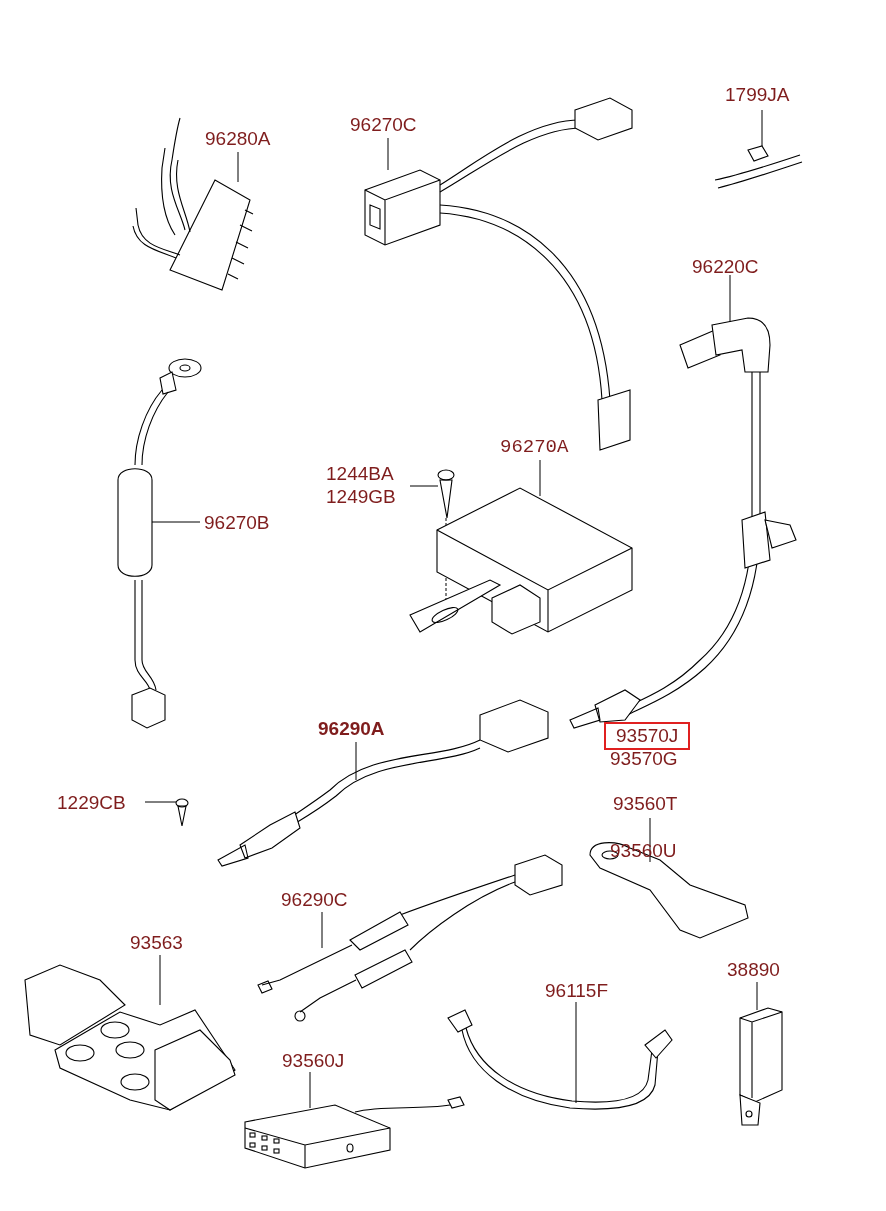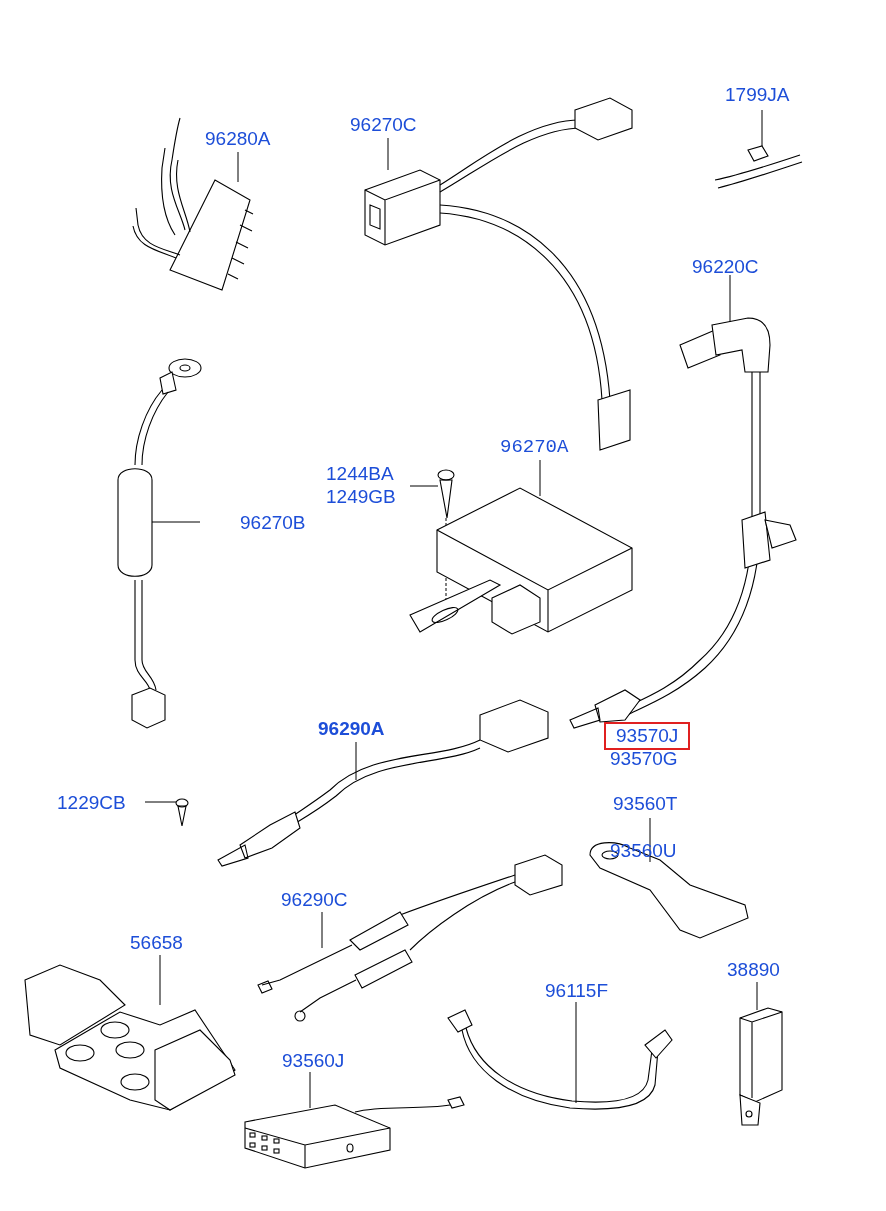--- a/index.html
+++ b/index.html
@@ -1,18 +1,18 @@
 <!DOCTYPE html>
 <html><head>
 <meta charset="utf-8">
 <style>
   html,body{margin:0;padding:0;background:#fff;}
   body{width:886px;height:1211px;position:relative;overflow:hidden;font-family:"Liberation Sans",sans-serif;}
   #canvas{position:absolute;left:0;top:0;}
-  .lbl{position:absolute;font-family:"Liberation Sans",sans-serif;font-size:19px;color:#1d4ed8;line-height:22px;white-space:nowrap;}
+  .lbl{position:absolute;font-family:"Liberation Sans",sans-serif;font-size:19px;color:#7f1d1d;line-height:22px;white-space:nowrap;}
   .hl{outline:2px solid #e02020;outline-offset:1px;padding:0 9px;}
   svg .d{fill:none;stroke:#000;stroke-width:1.1;}
   svg .w{fill:#fff;stroke:#000;stroke-width:1.1;}
   svg .ld{fill:none;stroke:#000;stroke-width:1;}
   svg .dash{fill:none;stroke:#000;stroke-width:1;stroke-dasharray:3 2;}
 </style>
 </head>
 <body>
 
 <svg id="canvas" width="886" height="1211" viewBox="0 0 886 1211">
@@ -153,24 +153,24 @@
   </g>
 </svg>
 
 <div class="lbl" style="left:205px;top:128px;">96280A</div>
 <div class="lbl" style="left:350px;top:114px;">96270C</div>
 <div class="lbl" style="left:725px;top:84px;">1799JA</div>
 <div class="lbl" style="left:692px;top:248px;margin-top:8px;">96220C</div>
 <div class="lbl" style="left:326px;top:463px;">1244BA</div>
 <div class="lbl" style="left:326px;top:486px;">1249GB</div>
 <div class="lbl" style="left:500px;top:436px;font-family:Liberation Mono, monospace;">96270A</div>
-<div class="lbl" style="left:204px;top:512px;margin-left:36px;">96270B</div>
+<div class="lbl" style="left:204px;top:512px;">96270B</div>
 <div class="lbl" style="left:318px;top:718px;font-weight:bold;">96290A</div>
 <div class="lbl hl" style="left: 607px; top: 725px; outline-color: rgb(224, 32, 32);">93570J</div>
 <div class="lbl" style="left:610px;top:748px;">93570G</div>
 <div class="lbl" style="left:610px;top:808px;margin-top:32px;">93560U</div>
 <div class="lbl" style="left:613px;top:793px;">93560T</div>
 <div class="lbl" style="left:57px;top:792px;">1229CB</div>
 <div class="lbl" style="left:281px;top:889px;">96290C</div>
-<div class="lbl" style="left:130px;top:932px;">56658</div>
+<div class="lbl" style="left:130px;top:932px;">93563</div>
 <div class="lbl" style="left:727px;top:959px;">38890</div>
 <div class="lbl" style="left:545px;top:980px;">96115F</div>
 <div class="lbl" style="left:282px;top:1050px;">93560J</div>
 
 </body></html>

